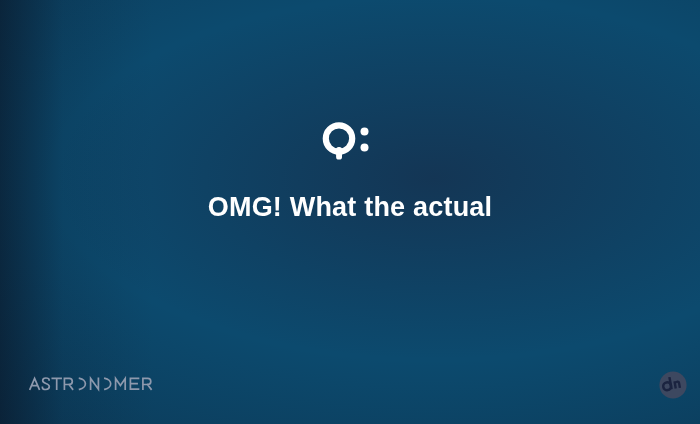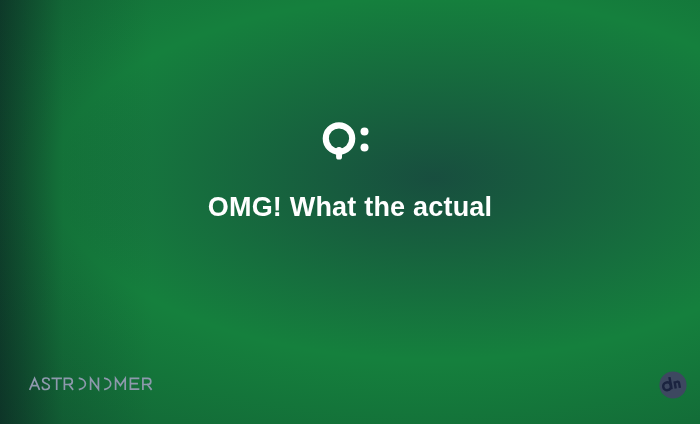--- a/index.html
+++ b/index.html
@@ -8,21 +8,21 @@
     background: #0d1426;
   }
   body {
     font-family: "Liberation Sans", sans-serif;
   }
   .screen {
     position: relative;
     width: 700px;
     height: 424px;
     overflow: hidden;
-    background: #15803d;
+    background: #0c4a6e;
   }
   
   .vignette {
     position: absolute;
     inset: 0;
     background:
       radial-gradient(ellipse 120% 95% at 62% 42%,
         rgba(26,37,64,0.55) 0%,
         rgba(20,29,53,0.0) 45%,
         rgba(10,16,31,0.40) 100%),

